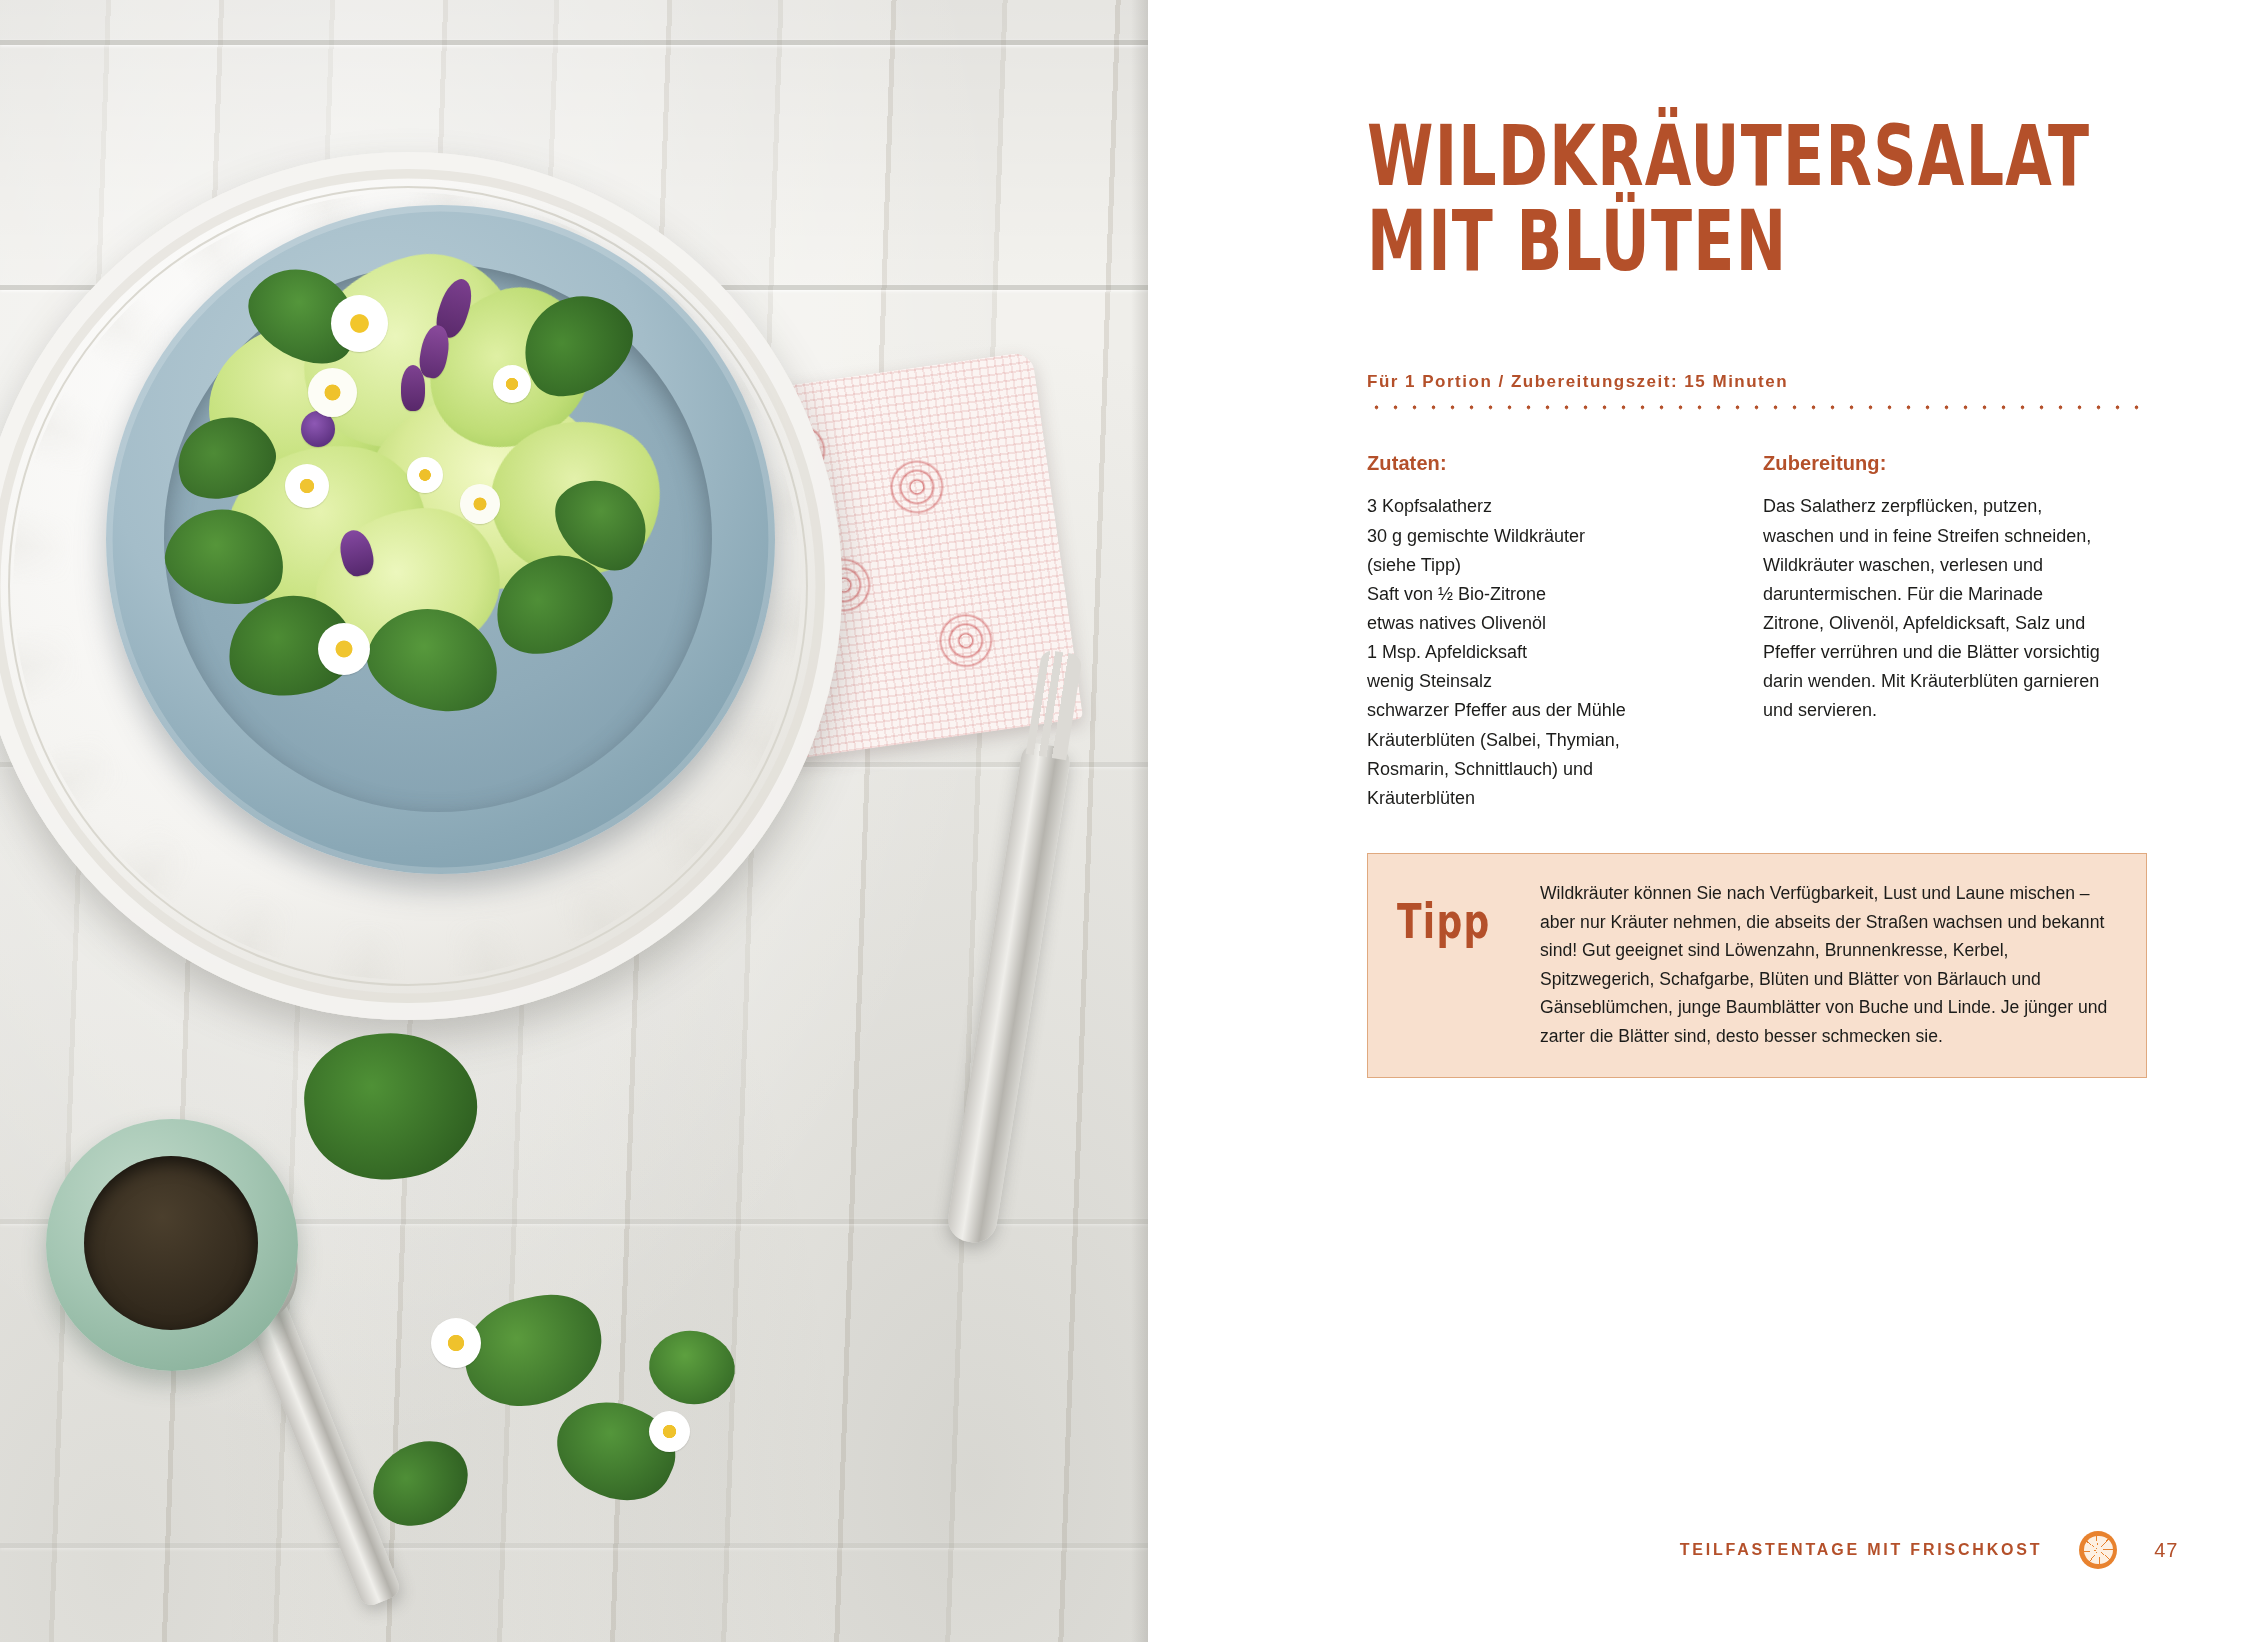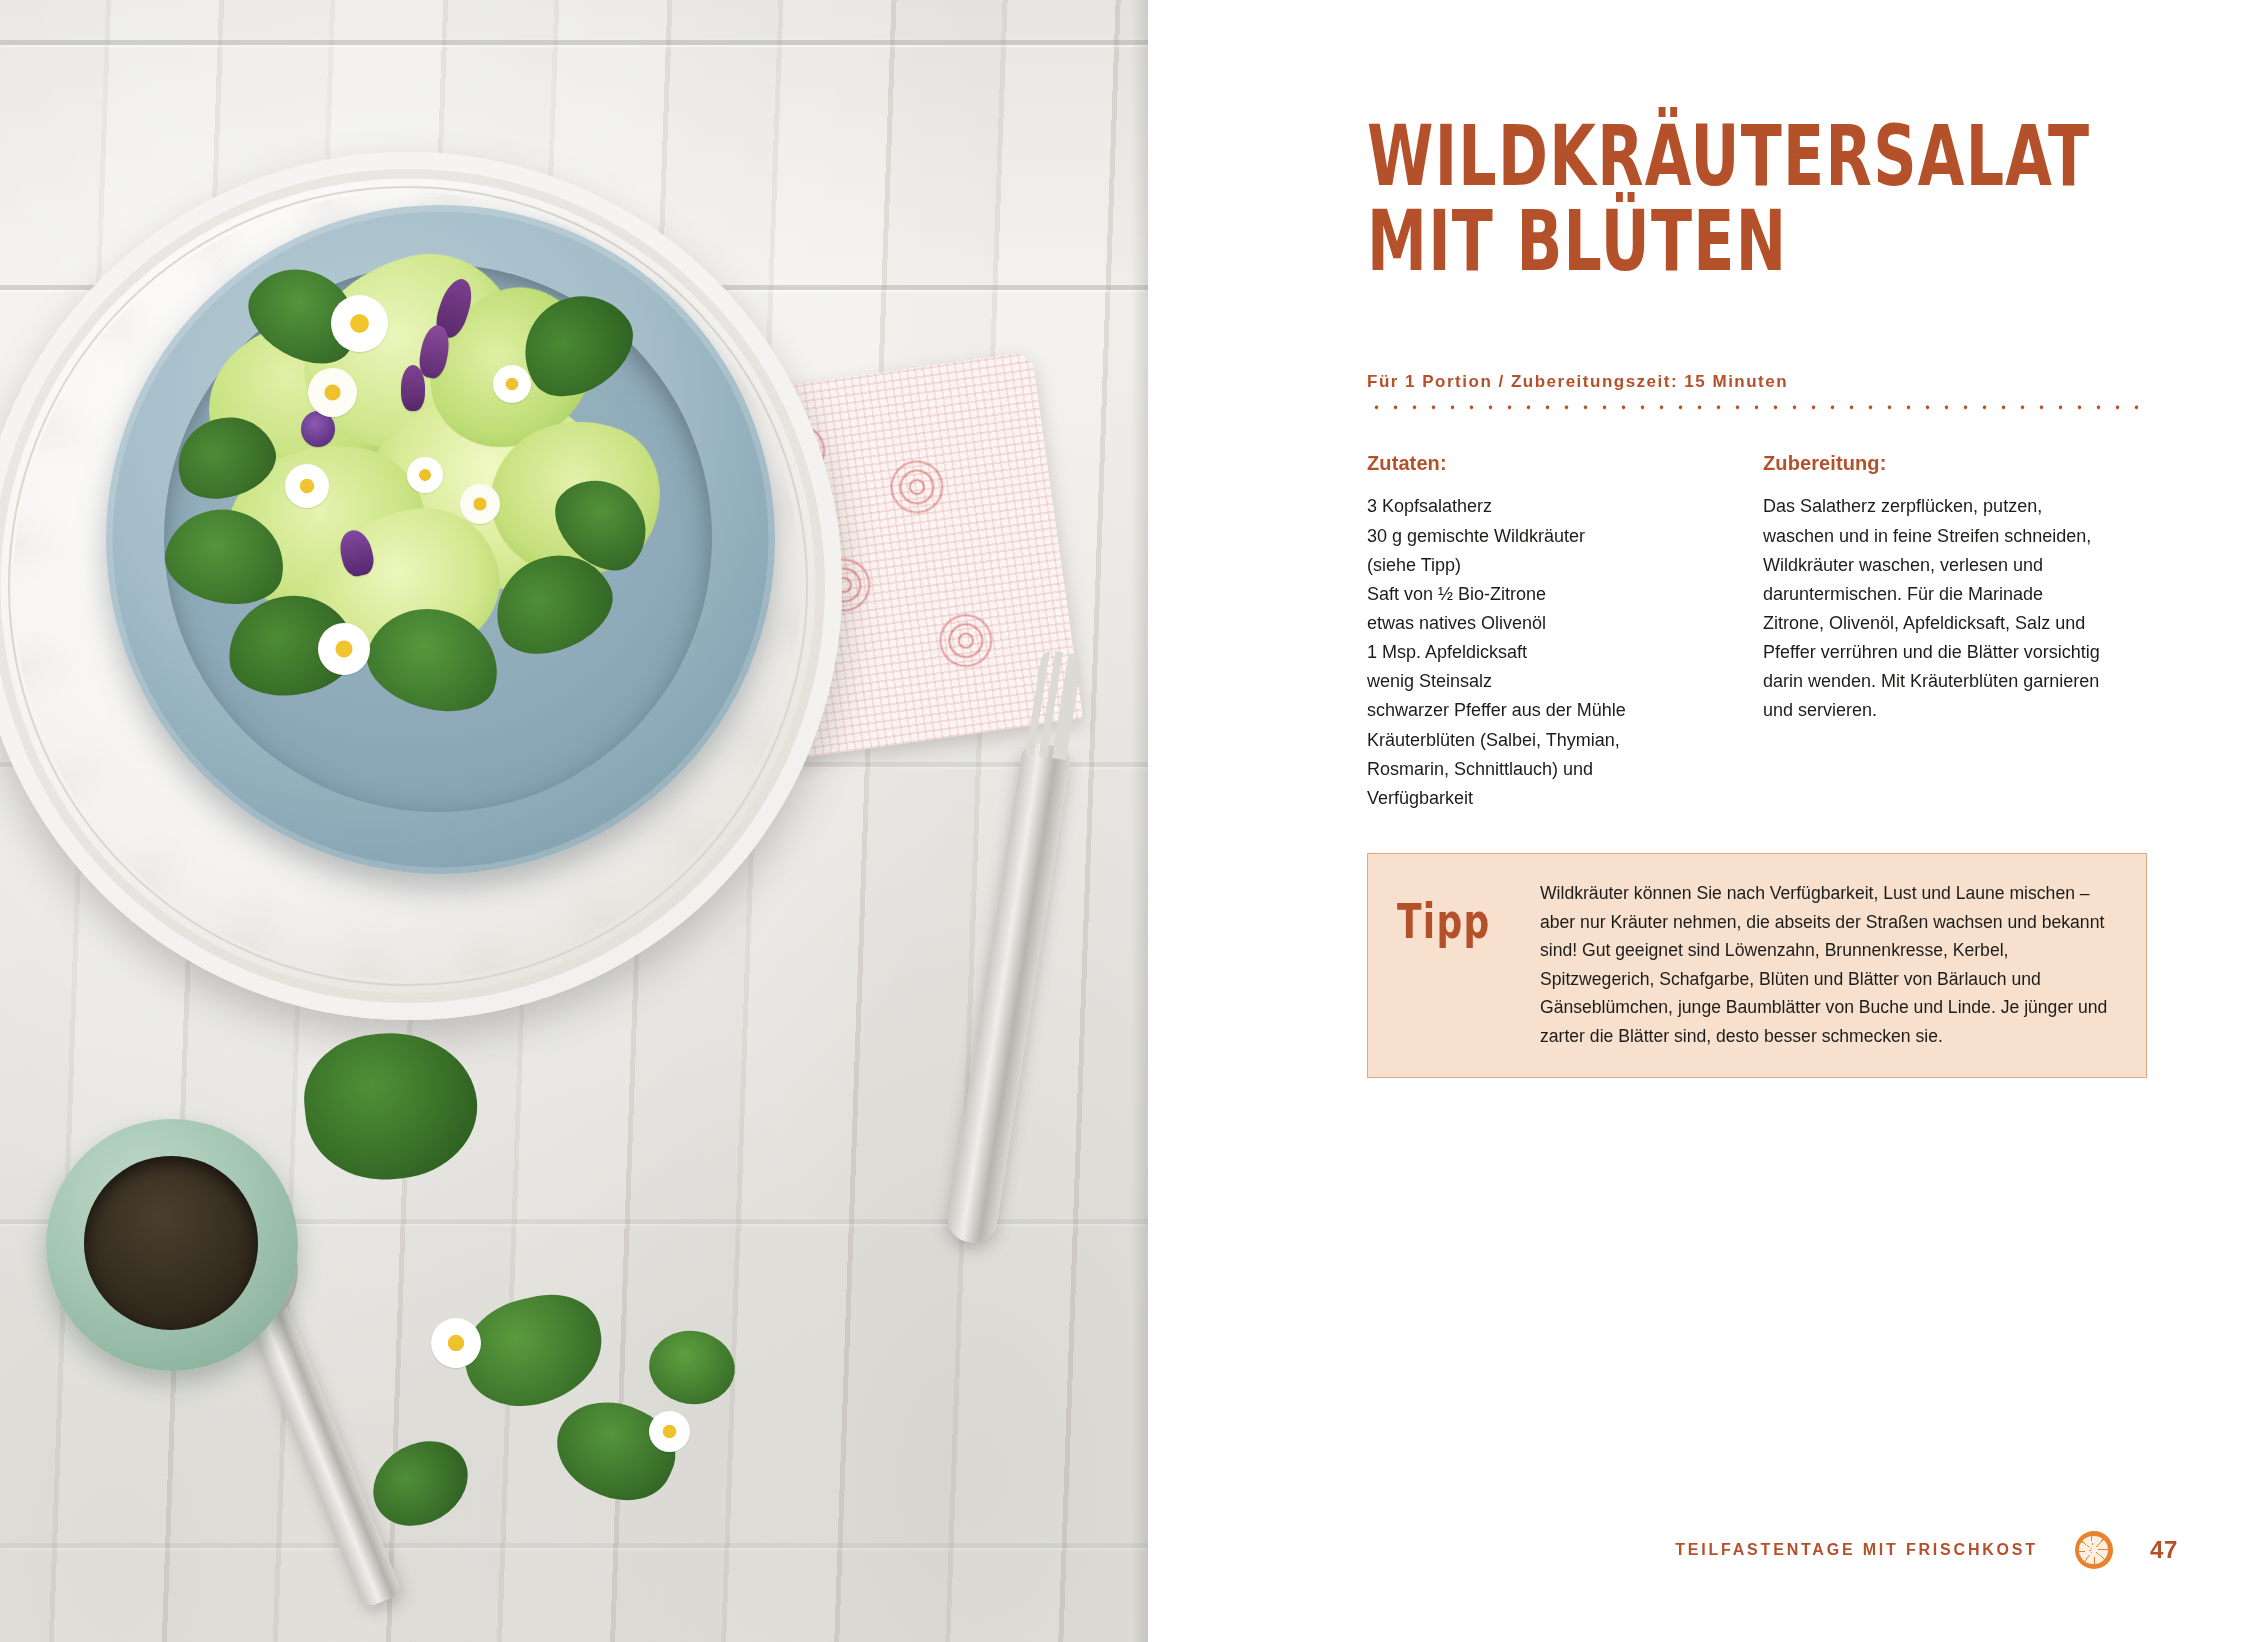--- a/index.html
+++ b/index.html
@@ -367,22 +367,22 @@
         #fdf0e2 88deg 128deg, #e8822e 128deg 132deg,
         #fdf0e2 132deg 172deg, #e8822e 172deg 176deg,
         #fdf0e2 176deg 216deg, #e8822e 216deg 220deg,
         #fdf0e2 220deg 260deg, #e8822e 260deg 264deg,
         #fdf0e2 264deg 304deg, #e8822e 304deg 308deg,
         #fdf0e2 308deg 348deg, #e8822e 348deg 352deg,
         #fdf0e2 352deg 360deg);
   }
   .page-no {
     color: #b4502a;
-    font-size: 24px;
-    font-weight: 700;
+    font-size: 20px;
+    font-weight: 400;
     letter-spacing: 0.7px;
   }
 </style>
 </head>
 <body>
 
 <div class="spread">
 
   <div class="photo-page">
     <div class="wood"></div>
@@ -475,21 +475,21 @@
           <span class="ing-line">3 Kopfsalatherz</span>
           <span class="ing-line">30 g gemischte Wildkräuter</span>
           <span class="ing-line">(siehe Tipp)</span>
           <span class="ing-line">Saft von ½ Bio-Zitrone</span>
           <span class="ing-line">etwas natives Olivenöl</span>
           <span class="ing-line">1 Msp. Apfeldicksaft</span>
           <span class="ing-line">wenig Steinsalz</span>
           <span class="ing-line">schwarzer Pfeffer aus der Mühle</span>
           <span class="ing-line">Kräuterblüten (Salbei, Thymian,</span>
           <span class="ing-line">Rosmarin, Schnittlauch) und</span>
-          <span class="ing-line">Verfügbarkeit</span>
+          <span class="ing-line">Kräuterblüten</span>
         </div>
         <div class="col">
           <h3>Zubereitung:</h3>
           <p class="prep">Das Salatherz zerpflücken, putzen, waschen und in feine Streifen schneiden, Wildkräuter waschen, verlesen und daruntermischen. Für die Marinade Zitrone, Olivenöl, Apfeldicksaft, Salz und Pfeffer verrühren und die Blätter vorsichtig darin wenden. Mit Kräuterblüten garnieren und servieren.</p>
         </div>
       </div>
 
       <div class="tipbox">
         <div class="tip-label">Tipp</div>
         <div class="tip-text">Wildkräuter können Sie nach Verfügbarkeit, Lust und Laune mischen – aber nur Kräuter nehmen, die abseits der Straßen wachsen und bekannt sind! Gut geeignet sind Löwenzahn, Brunnenkresse, Kerbel, Spitzwegerich, Schafgarbe, Blüten und Blätter von Bärlauch und Gänseblümchen, junge Baumblätter von Buche und Linde. Je jünger und zarter die Blätter sind, desto besser schmecken sie.</div>

